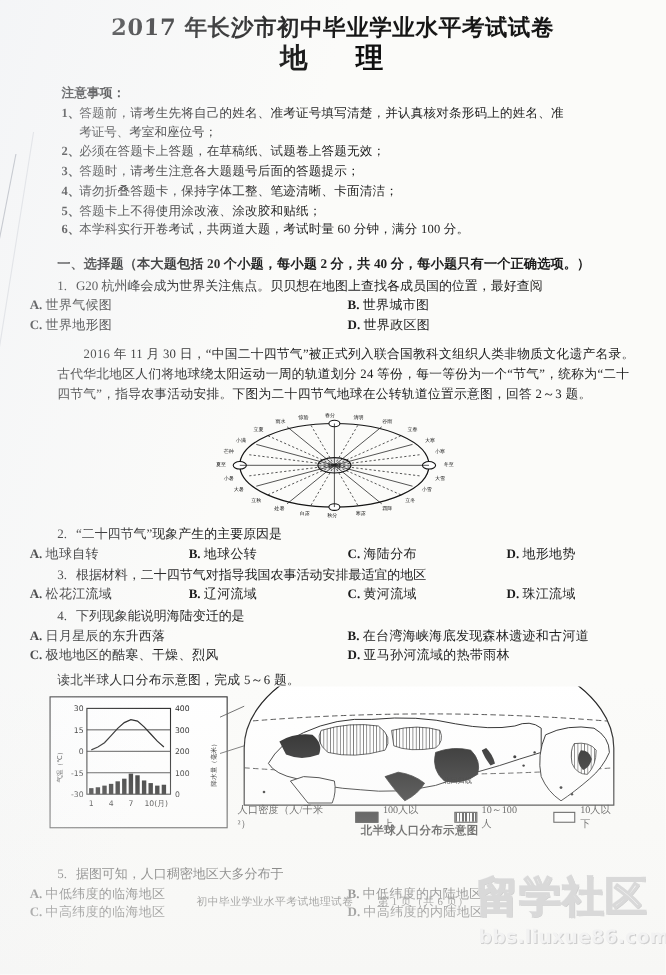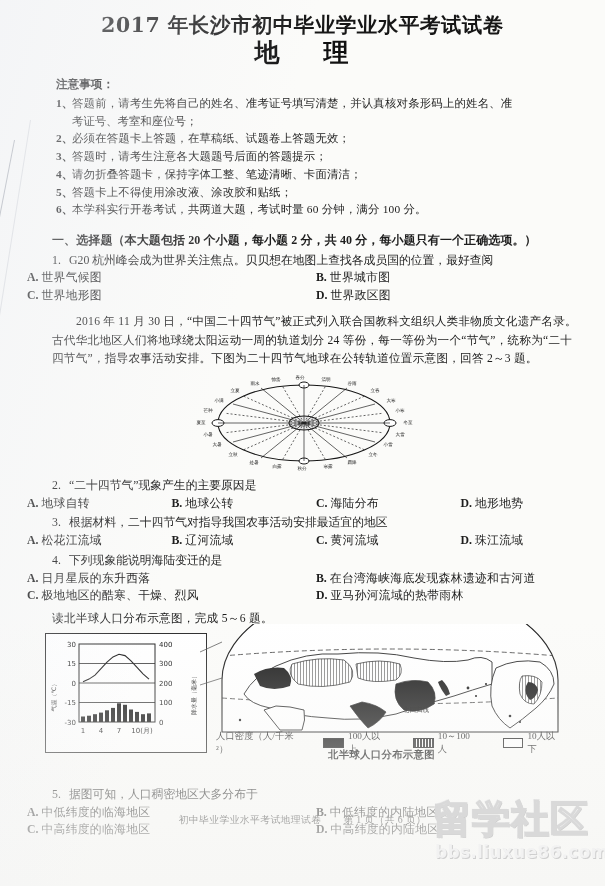--- a/index.html
+++ b/index.html
@@ -92,21 +92,21 @@
   .legend-item{display:flex;align-items:center;margin-right:26px;}
   .map-cap{position:absolute;left:118px;top:124px;font-size:10.4px;font-weight:bold;letter-spacing:.3px;}
 
   
   .footer{position:absolute;left:0;right:0;bottom:12px;text-align:center;font-size:9.8px;letter-spacing:.4px;color:#2b2b2b;}
   .footer .sp{display:inline-block;width:16px;}
 
   
   .wm{position:absolute;right:6px;bottom:8px;width:166px;height:96px;z-index:5;pointer-events:none;}
   .wm-cn{
-    font-family:Liberation Serif, serif;
+    font-family:Liberation Mono, monospace;
     font-size:38px;font-weight:bold;letter-spacing:1px;
     color:#ffffff;
     -webkit-text-stroke:1.5px #d8d8d8;
     text-shadow:1px 1px 0 #c9c9c9, -1px -1px 0 #efefef;
     line-height:1;
     position:absolute;top:18px;left:0;
     opacity:.95;
   }
   .wm-url{
     position:absolute;top:60px;left:2px;

